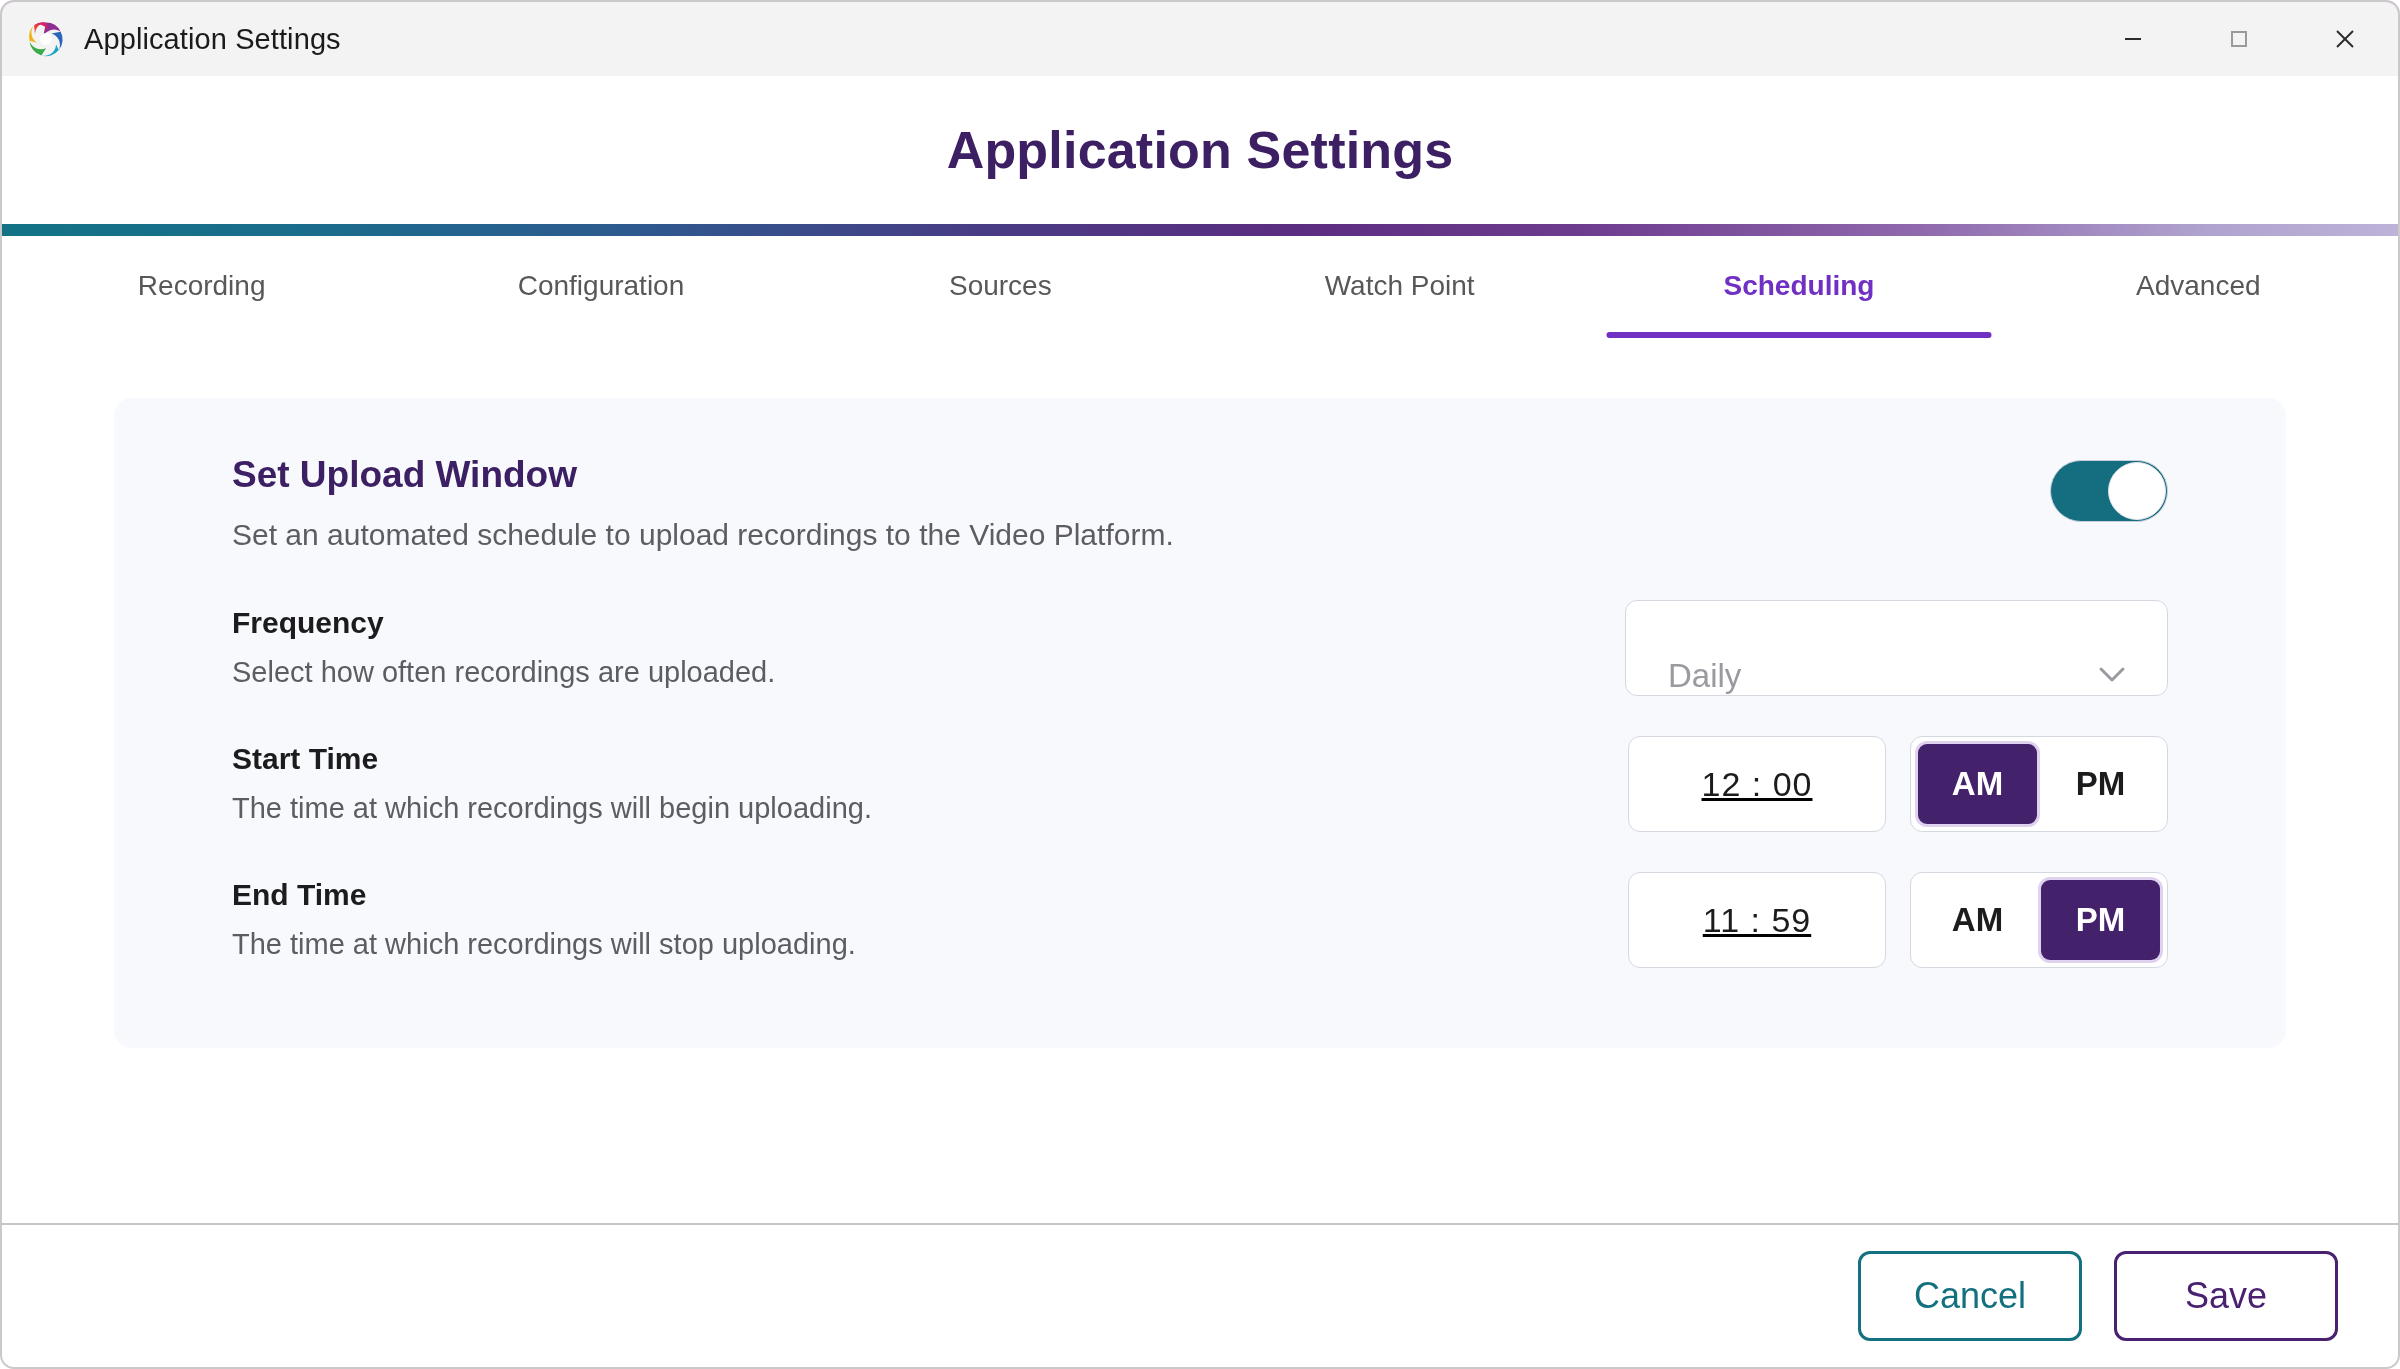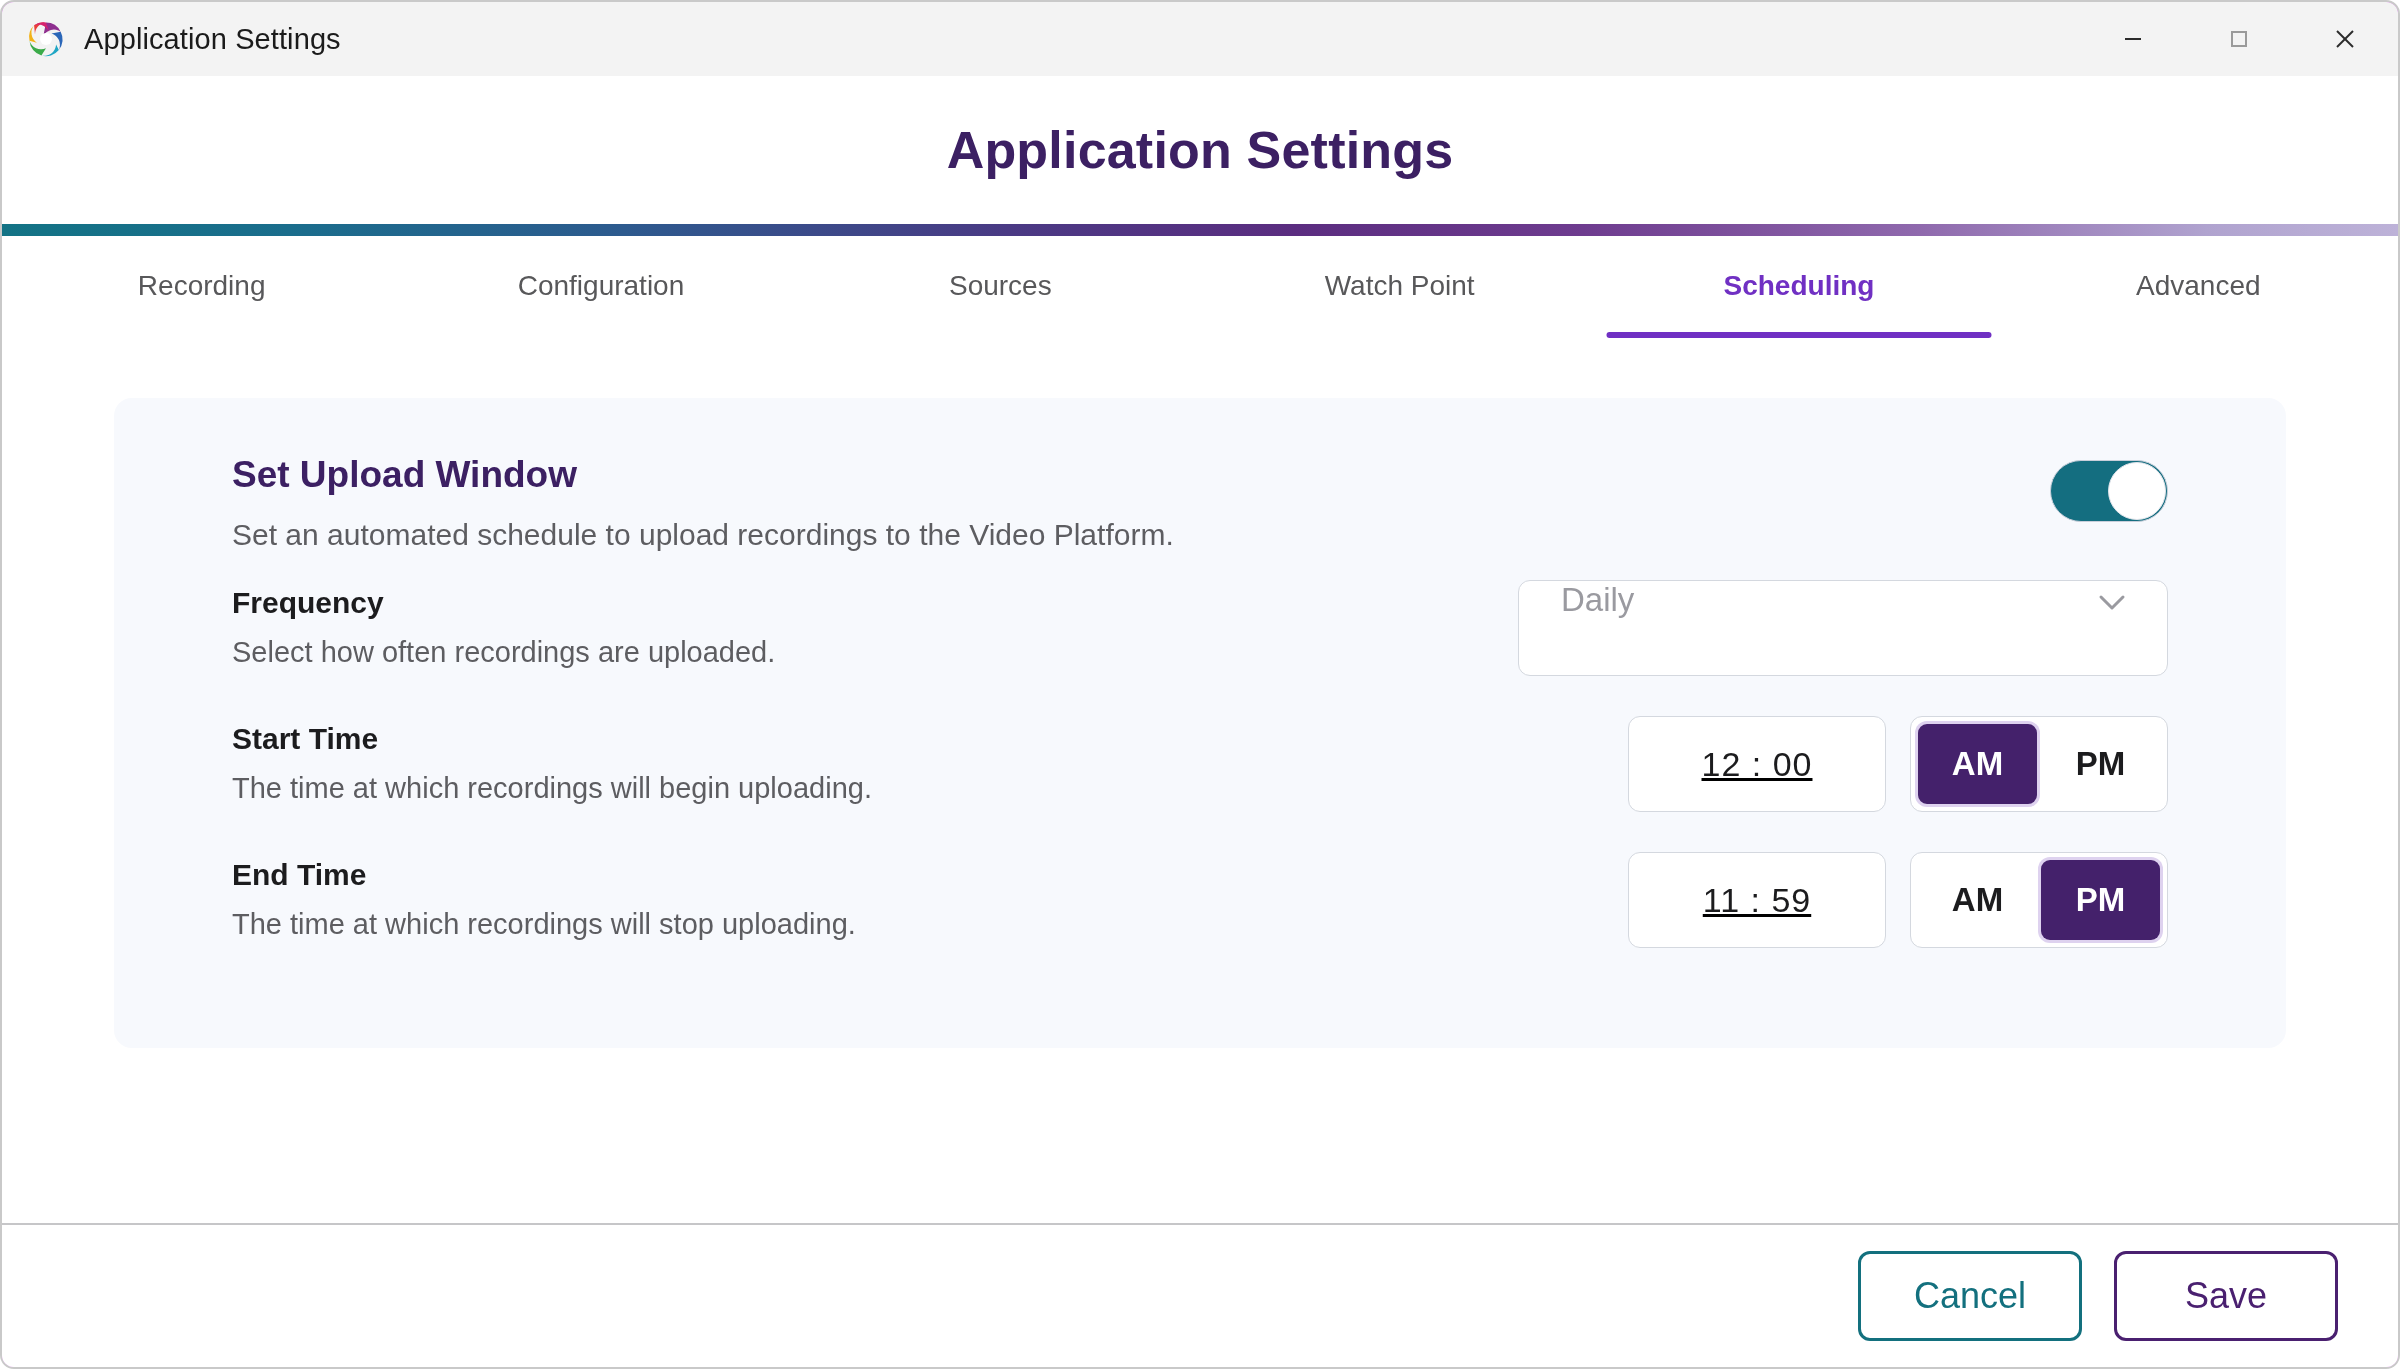--- a/index.html
+++ b/index.html
@@ -177,21 +177,21 @@
     top: 1px;
     right: 1px;
     width: 58px;
     height: 58px;
     border-radius: 50%;
     background: #ffffff;
     border: 1px solid #dfe3ea;
   }
 
   
-  .rows { margin-top: 28px; }
+  .rows { margin-top: 48px; }
   .row {
     display: flex;
     align-items: flex-start;
     justify-content: space-between;
     min-height: 136px;
   }
   .row-text { padding-top: 6px; }
   .row-label {
     font-size: 30px;
     font-weight: bold;
@@ -204,27 +204,27 @@
   }
   .row-control {
     display: flex;
     align-items: center;
     gap: 24px;
     flex-shrink: 0;
   }
 
   
   .select {
-    width: 650px;
+    width: 543px;
     height: 96px;
     background: #ffffff;
     border: 1px solid #d4d8df;
     border-radius: 12px;
     display: flex;
-    align-items: flex-start;
+    align-items: flex-end;
     justify-content: space-between;
     padding: 0 34px 0 42px;
     cursor: pointer;
   }
   .select-value {
     font-size: 33px;
     color: #9a9aa0;
   }
   .chev { display: block; }
 

